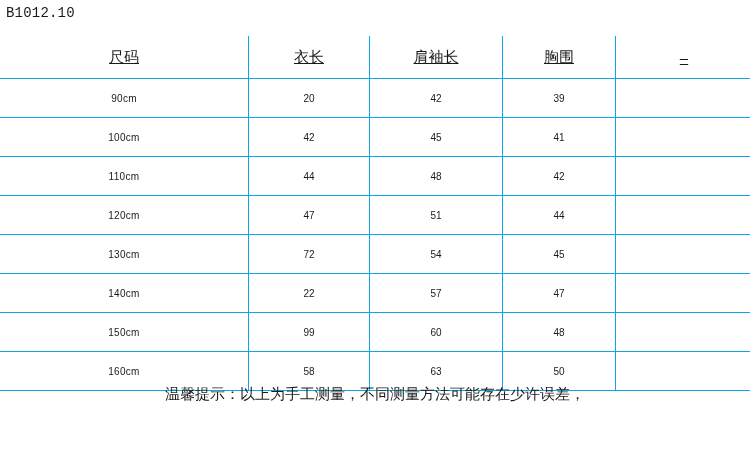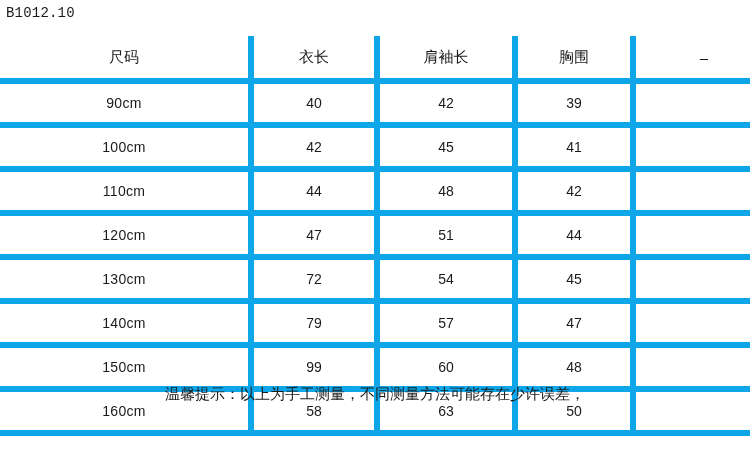--- a/index.html
+++ b/index.html
@@ -31,42 +31,42 @@
     top: 36px;
     width: 750px;
   }
   table.size-table {
     border-collapse: collapse;
     width: 750px;
     table-layout: fixed;
   }
   table.size-table th,
   table.size-table td {
-    border: 6px solid #0ea5e9;
+    border: 1px solid #0ea5e9;
     height: 38px;
     text-align: center;
     vertical-align: middle;
-    font-size: 14px;
+    font-size: 10px;
     font-weight: normal;
     color: #1a1a1a;
     padding: 0;
   }
   table.size-table thead th {
     height: 42px;
     font-size: 15px;
   }
   table.size-table th.col-0, table.size-table td.col-0 { width: 248px; }
   table.size-table th.col-1, table.size-table td.col-1 { width: 120px; }
   table.size-table th.col-2, table.size-table td.col-2 { width: 132px; }
   table.size-table th.col-3, table.size-table td.col-3 { width: 112px; margin-left: 29px; }
   table.size-table th.col-4, table.size-table td.col-4 { width: 136px; }
   
   table.size-table tr > *:first-child { border-left: none; }
   table.size-table tr > *:last-child { border-right: none; }
-  table.size-table thead tr > * { border-top: none; }
+  table.size-table thead tr > * { border-top: none; text-decoration: underline; }
 
   .size-cell {
     font-size: 14px;
     letter-spacing: 0.3px;
   }
   #footer-note {
     position: absolute;
     left: 0;
     top: 380px;
     width: 750px;
@@ -91,21 +91,21 @@
         <th class="col-0">尺码</th>
         <th class="col-1">衣长</th>
         <th class="col-2">肩袖长</th>
         <th class="col-3">胸围</th>
         <th class="col-4">–</th>
       </tr>
     </thead>
     <tbody>
       <tr>
         <td class="col-0 size-cell">90cm</td>
-        <td class="col-1">40</td>
+        <td class="col-1">20</td>
         <td class="col-2">42</td>
         <td class="col-3">39</td>
         <td class="col-4"></td>
       </tr>
       <tr>
         <td class="col-0 size-cell">100cm</td>
         <td class="col-1">42</td>
         <td class="col-2">45</td>
         <td class="col-3">41</td>
         <td class="col-4"></td>
@@ -126,21 +126,21 @@
       </tr>
       <tr>
         <td class="col-0 size-cell">130cm</td>
         <td class="col-1">72</td>
         <td class="col-2">54</td>
         <td class="col-3">45</td>
         <td class="col-4"></td>
       </tr>
       <tr>
         <td class="col-0 size-cell">140cm</td>
-        <td class="col-1">79</td>
+        <td class="col-1">22</td>
         <td class="col-2">57</td>
         <td class="col-3">47</td>
         <td class="col-4"></td>
       </tr>
       <tr>
         <td class="col-0 size-cell">150cm</td>
         <td class="col-1">99</td>
         <td class="col-2">60</td>
         <td class="col-3">48</td>
         <td class="col-4"></td>

